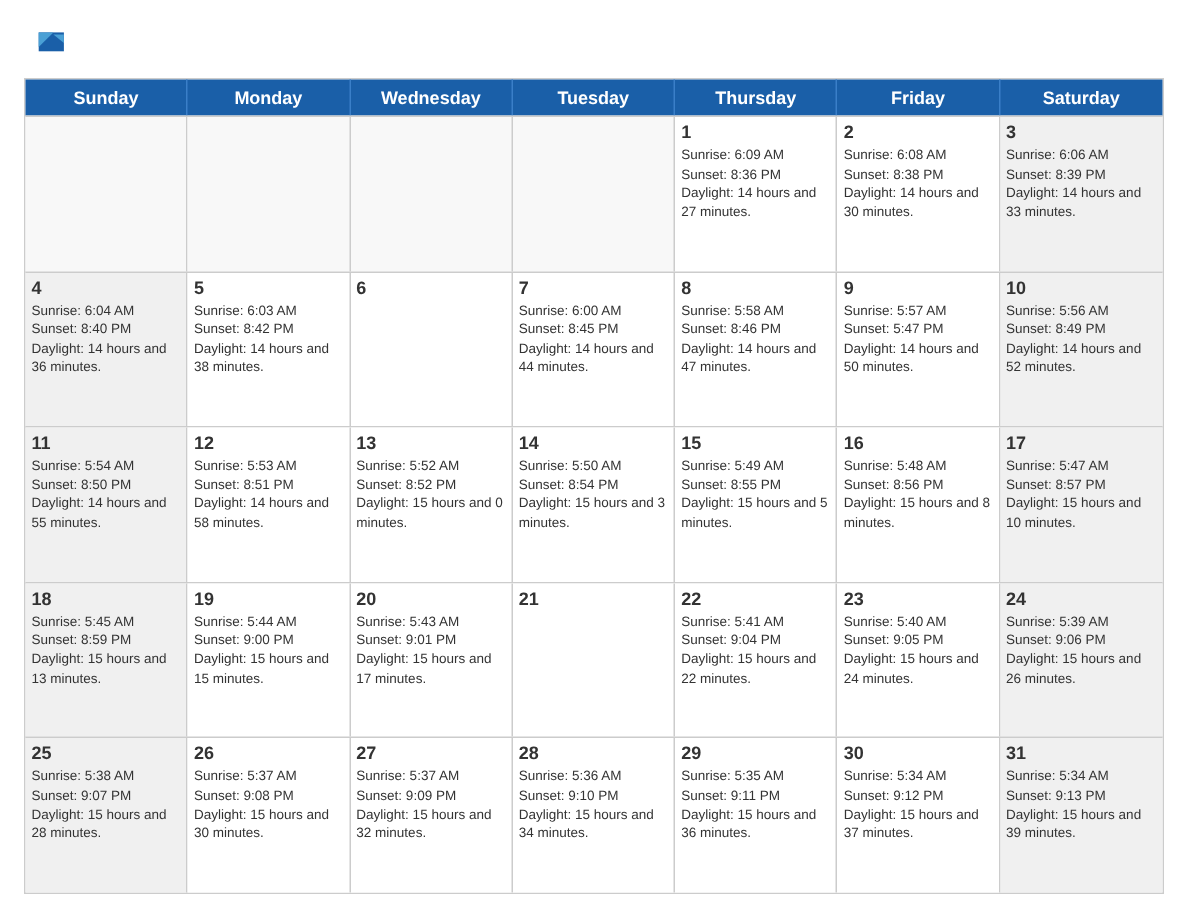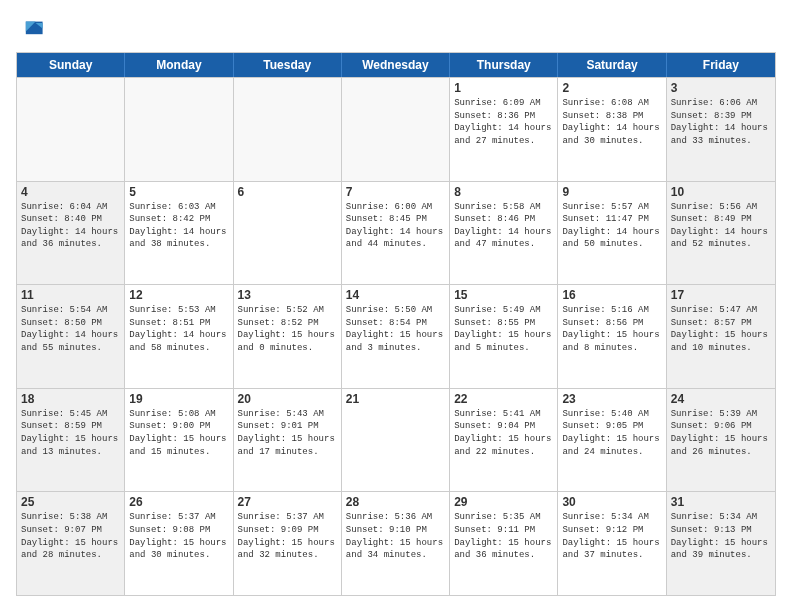--- a/index.html
+++ b/index.html
@@ -103,21 +103,20 @@
     .day-number {
       font-size: 12px;
       font-weight: bold;
       color: #333;
       margin-bottom: 2px;
     }
     .day-info {
       font-size: 9px;
       color: #333;
       line-height: 1.4;
-      font-family: Liberation Mono, monospace;
     }
   </style>
 </head>
 <body>
 
 <div class="page">
   <div class="header">
     <div class="logo">
       <svg class="logo-icon" viewBox="0 0 40 40">
         <polygon points="14,8 38,8 38,26 14,26" fill="#1a5fa8"></polygon>
@@ -132,25 +131,25 @@
     <div class="title-block">
       <div class="main-title"></div>
       <div class="subtitle"></div>
     </div>
   </div>
 
   <div class="calendar">
     <div class="cal-header-row">
     <div class="cal-header-cell">Sunday</div>
         <div class="cal-header-cell">Monday</div>
+        <div class="cal-header-cell">Wednesday</div>
         <div class="cal-header-cell">Tuesday</div>
-        <div class="cal-header-cell">Wednesday</div>
         <div class="cal-header-cell">Thursday</div>
+        <div class="cal-header-cell">Friday</div>
         <div class="cal-header-cell">Saturday</div>
-        <div class="cal-header-cell">Friday</div>
       </div>
     <div class="cal-body">
     <div class="cal-row">
           <div class="cal-cell empty"></div>
           <div class="cal-cell empty"></div>
           <div class="cal-cell empty"></div>
           <div class="cal-cell empty"></div>
           <div class="cal-cell">
             <div class="day-number">1</div>
             <div class="day-info">Sunrise: 6:09 AM
@@ -201,21 +200,21 @@
           <div class="cal-cell">
             <div class="day-number">8</div>
             <div class="day-info">Sunrise: 5:58 AM
 Sunset: 8:46 PM
 Daylight: 14 hours
 and 47 minutes.</div>
           </div>
           <div class="cal-cell">
             <div class="day-number">9</div>
             <div class="day-info">Sunrise: 5:57 AM
-Sunset: 11:47 PM
+Sunset: 5:47 PM
 Daylight: 14 hours
 and 50 minutes.</div>
           </div>
           <div class="cal-cell shaded">
             <div class="day-number">10</div>
             <div class="day-info">Sunrise: 5:56 AM
 Sunset: 8:49 PM
 Daylight: 14 hours
 and 52 minutes.</div>
           </div>
@@ -251,21 +250,21 @@
           </div>
           <div class="cal-cell">
             <div class="day-number">15</div>
             <div class="day-info">Sunrise: 5:49 AM
 Sunset: 8:55 PM
 Daylight: 15 hours
 and 5 minutes.</div>
           </div>
           <div class="cal-cell">
             <div class="day-number">16</div>
-            <div class="day-info">Sunrise: 5:16 AM
+            <div class="day-info">Sunrise: 5:48 AM
 Sunset: 8:56 PM
 Daylight: 15 hours
 and 8 minutes.</div>
           </div>
           <div class="cal-cell shaded">
             <div class="day-number">17</div>
             <div class="day-info">Sunrise: 5:47 AM
 Sunset: 8:57 PM
 Daylight: 15 hours
 and 10 minutes.</div>
@@ -274,21 +273,21 @@
         <div class="cal-row">
           <div class="cal-cell shaded">
             <div class="day-number">18</div>
             <div class="day-info">Sunrise: 5:45 AM
 Sunset: 8:59 PM
 Daylight: 15 hours
 and 13 minutes.</div>
           </div>
           <div class="cal-cell">
             <div class="day-number">19</div>
-            <div class="day-info">Sunrise: 5:08 AM
+            <div class="day-info">Sunrise: 5:44 AM
 Sunset: 9:00 PM
 Daylight: 15 hours
 and 15 minutes.</div>
           </div>
           <div class="cal-cell">
             <div class="day-number">20</div>
             <div class="day-info">Sunrise: 5:43 AM
 Sunset: 9:01 PM
 Daylight: 15 hours
 and 17 minutes.</div>

